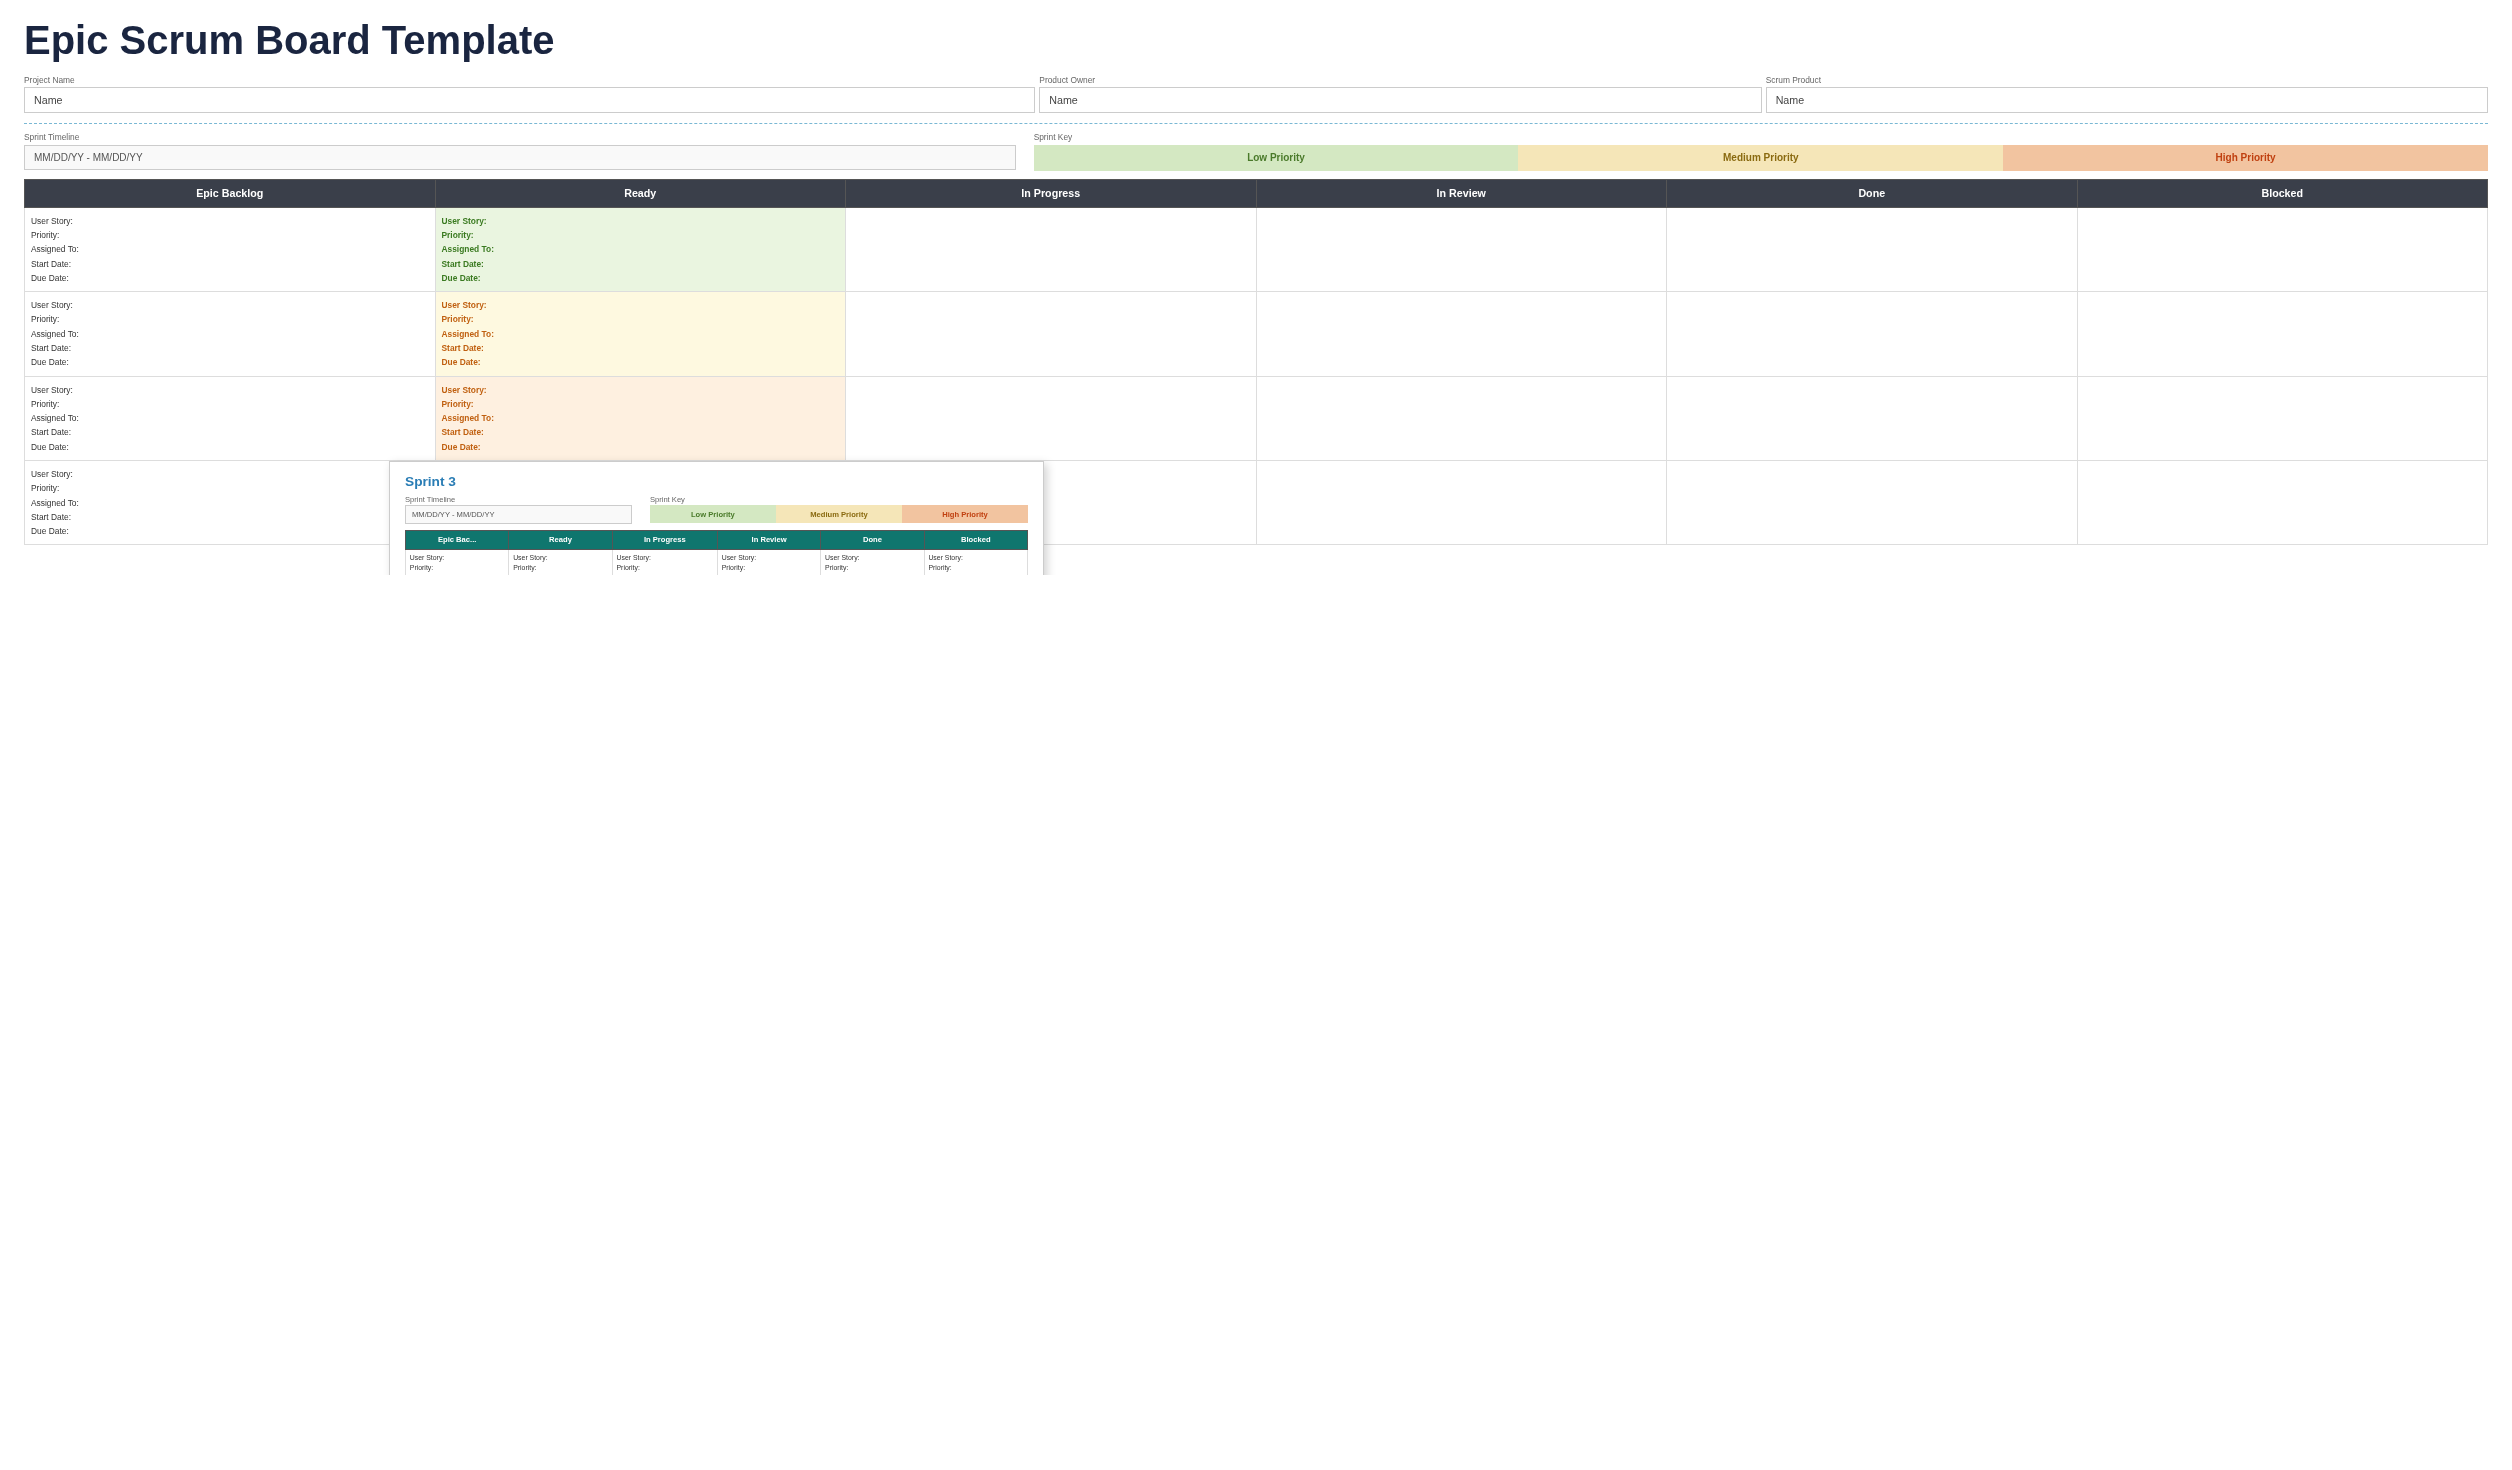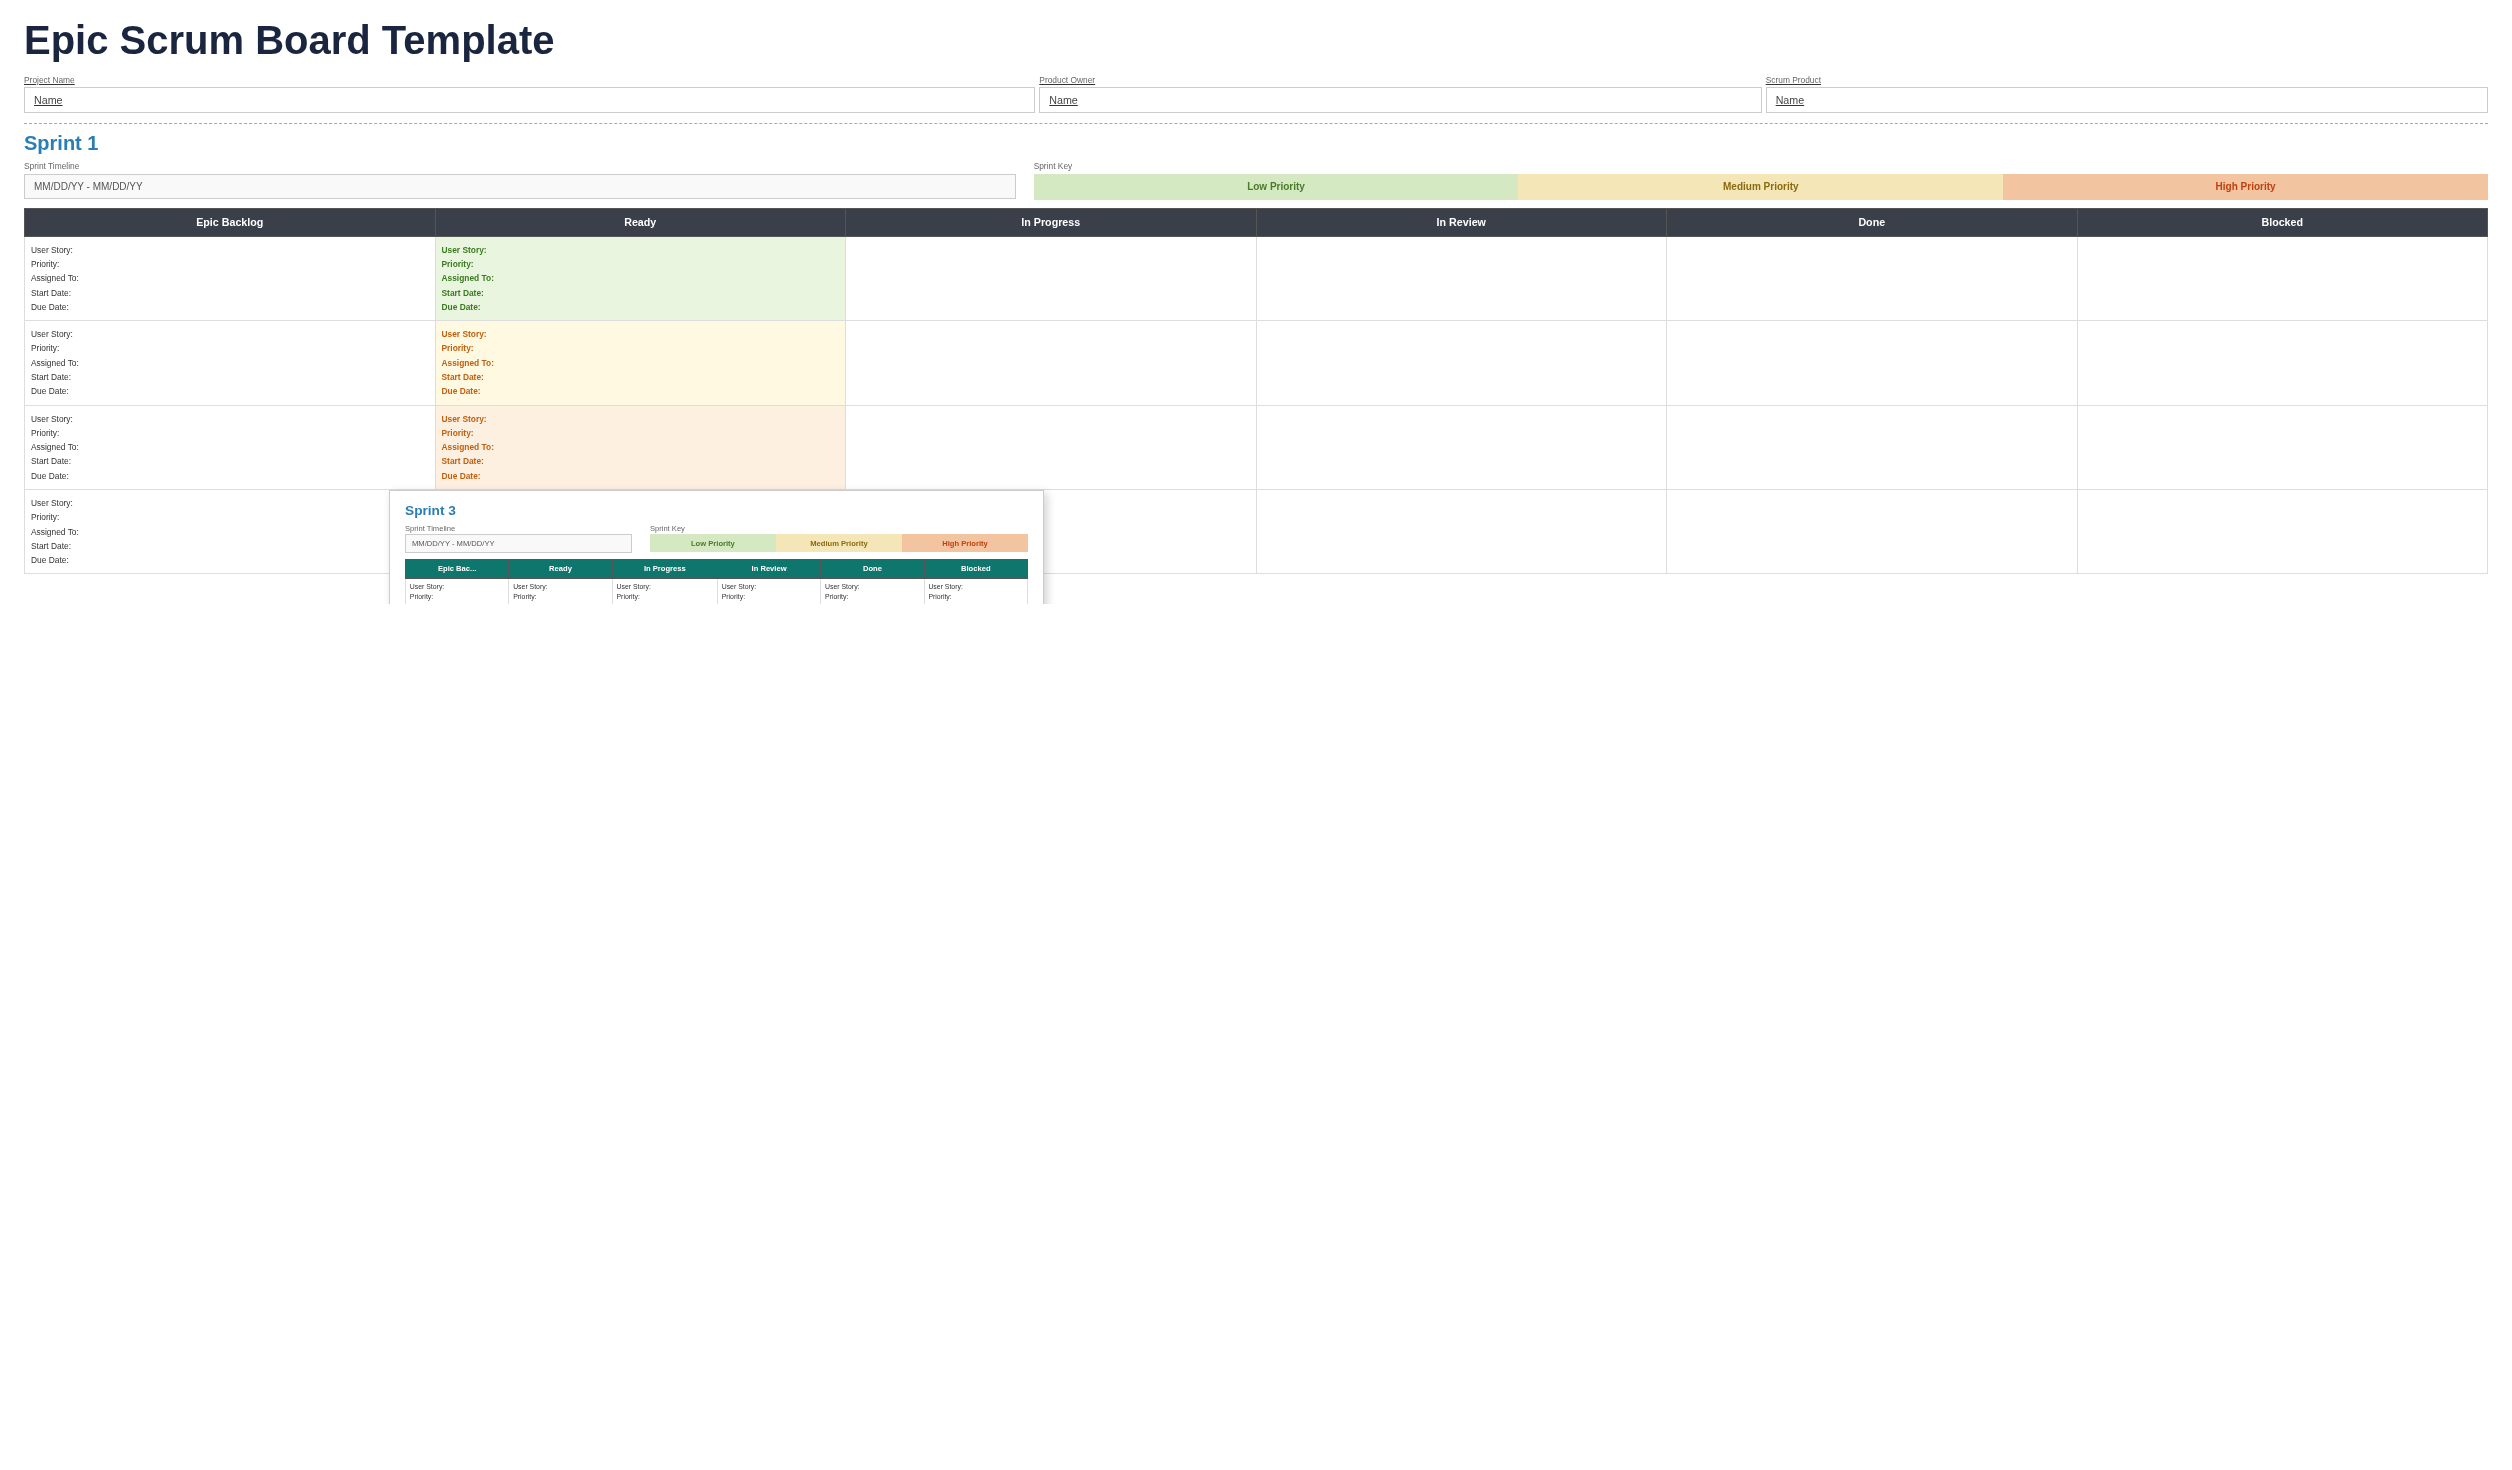--- a/index.html
+++ b/index.html
@@ -14,21 +14,20 @@
       font-size: 40px;
       font-weight: 900;
       color: #1a2540;
       margin-bottom: 12px;
       font-family: Arial Black, Arial, sans-serif;
     }
     .project-info {
       display: flex;
       gap: 4px;
       margin-bottom: 3px;
-      text-decoration: underline;
     }
     .project-info-item {
       flex: 1;
     }
     .project-info-item:first-child { flex: 1.4; }
     .project-info-label {
       font-size: 8.4px;
       color: #666;
       margin-bottom: 1.5px;
     }
@@ -214,21 +213,20 @@
   </div>
   <div class="project-info-item">
     <div class="project-info-label">Scrum Product</div>
     <div class="project-info-value">Name</div>
   </div>
 </div>
 
 <hr class="divider-dashed">
 
 <div class="sprint1-section">
-  <div class="sprint-title">Sprint 1</div>
 
   <div class="sprint-header">
     <div class="sprint-timeline-section">
       <div class="sprint-section-label">Sprint Timeline</div>
       <div class="sprint-timeline-value">MM/DD/YY - MM/DD/YY</div>
     </div>
     <div class="sprint-key-section">
       <div class="sprint-section-label">Sprint Key</div>
       <div class="sprint-key-boxes">
         <div class="sprint-key-box low">Low Priority</div>

